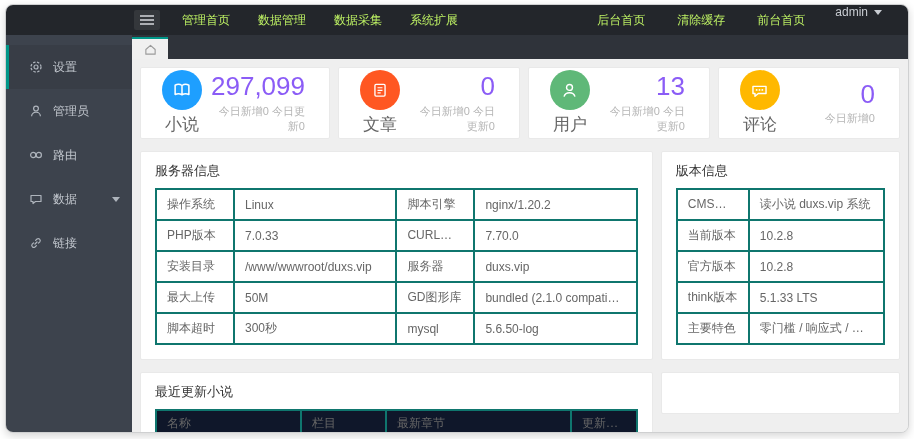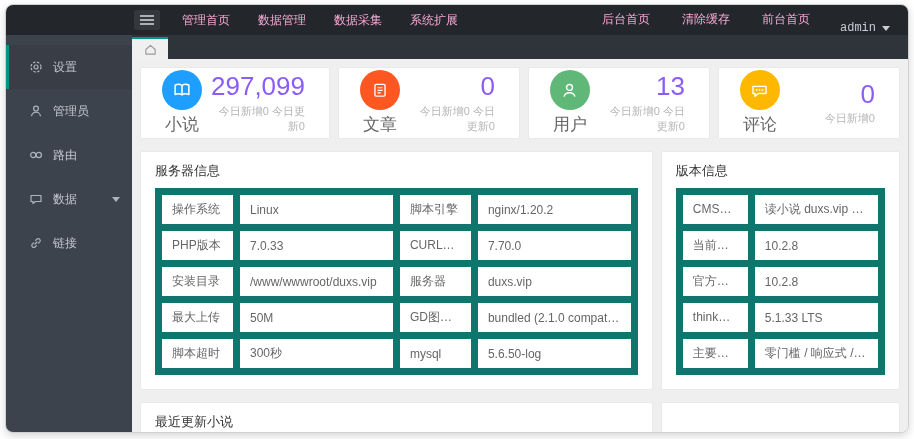--- a/index.html
+++ b/index.html
@@ -11,22 +11,22 @@
 
   
   .navbar { height:30px; background:#23262b; display:flex; align-items:center;
     justify-content:space-between; color:#c9cdd3; font-size:12px; }
   .nav-left { display:flex; align-items:center; height:100%; }
   .logo-space { width:126px; height:100%; flex:0 0 126px; }
   .hamburger { width:26px; height:20px; margin:0 8px 0 2px; border-radius:2px;
     background:rgba(255,255,255,.08); display:flex; align-items:center; justify-content:center;
     cursor:pointer; }
   .hamburger svg { display:block; }
-  .nav-item { padding:0 14px; height:30px; line-height:30px; cursor:pointer; color:#f9a8d4; }
-  .nav-right { display:flex; align-items:flex-end; height:100%; padding-right:12px;font-family:Liberation Mono, monospace; }
+  .nav-item { padding:0 14px; height:30px; line-height:30px; cursor:pointer; color:#bef264; }
+  .nav-right { display:flex; align-items:flex-start; height:100%; padding-right:20px; }
   .nav-right .nav-item { padding:0 16px; }
   .user-dd { display:flex; align-items:center; gap:6px; padding:0 6px 0 14px; cursor:pointer; }
   .caret { width:0; height:0; border-left:4px solid transparent; border-right:4px solid transparent;
     border-top:5px solid #c9cdd3; display:inline-block; }
 
   
   .frame { display:flex; height:399px; }
   .sidebar { flex:0 0 126px; background:#3d434d; padding-top:10px; }
   .side-item { height:44px; display:flex; align-items:center; gap:10px; padding-left:20px;
     color:#c2c7ce; font-size:12px; cursor:pointer; border-left:3px solid transparent; position:relative; }
@@ -56,21 +56,21 @@
 
   
   .row2 { display:flex; gap:8px; margin-top:12px;justify-content:flex-end; }
   .row3 { display:flex; gap:8px; margin-top:12px; align-items:flex-start; }
   .panel { background:#fff; border-radius:2px; border:1px solid #e9e9e9; }
   .panel-wide { flex:0 0 calc(68% - 4px); }
   .panel-narrow { flex:1; }
   .panel-title { font-size:13px; color:#333; padding:10px 14px 8px; }
   .info-table { width:calc(100% - 28px); margin:0 14px 14px; border-collapse:collapse;
     font-size:12px; color:#666; table-layout:fixed; }
-  .info-table td, .info-table th { border:7px solid #0f766e; padding:6px 10px; text-align:left;
+  .info-table td, .info-table th { border:2px solid #0f766e; padding:6px 10px; text-align:left;
     white-space:nowrap; overflow:hidden; text-overflow:ellipsis; font-weight:normal; }
   .info-table .lbl { width:78px; }
   .ver-table .lbl { width:72px; }
   .recent-table th { background:#0f172a; color:#666; padding:4px 10px;font-family:Liberation Serif, serif; }
   .recent-table td { padding:6px 10px; }
   .c-name { width:145px; } .c-cat { width:85px; } .c-chap { width:185px; }
   .empty-panel { height:42px; }
 </style>
 </head>
 <body>

